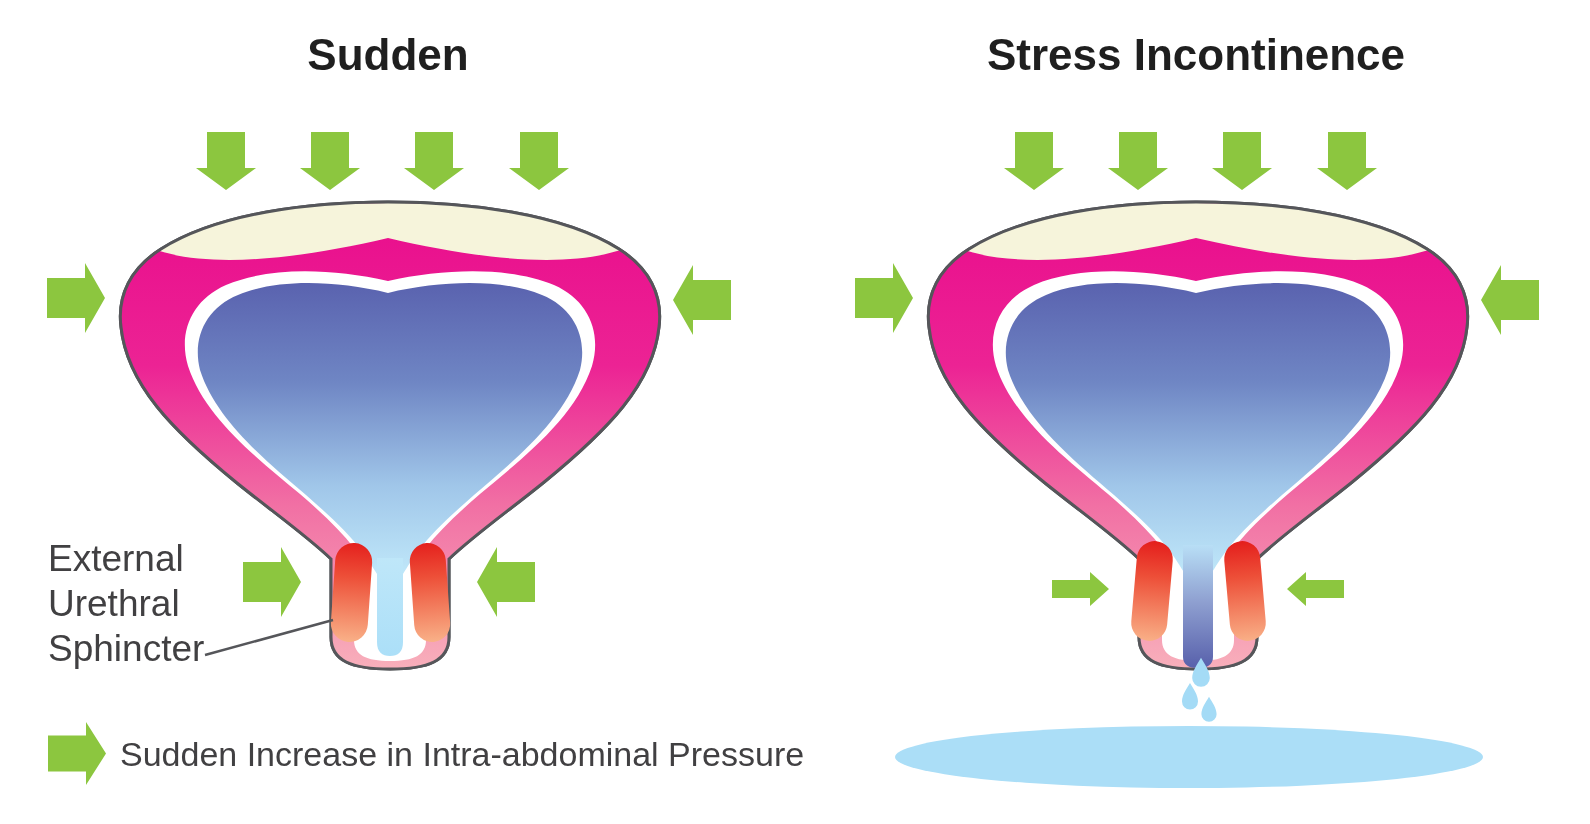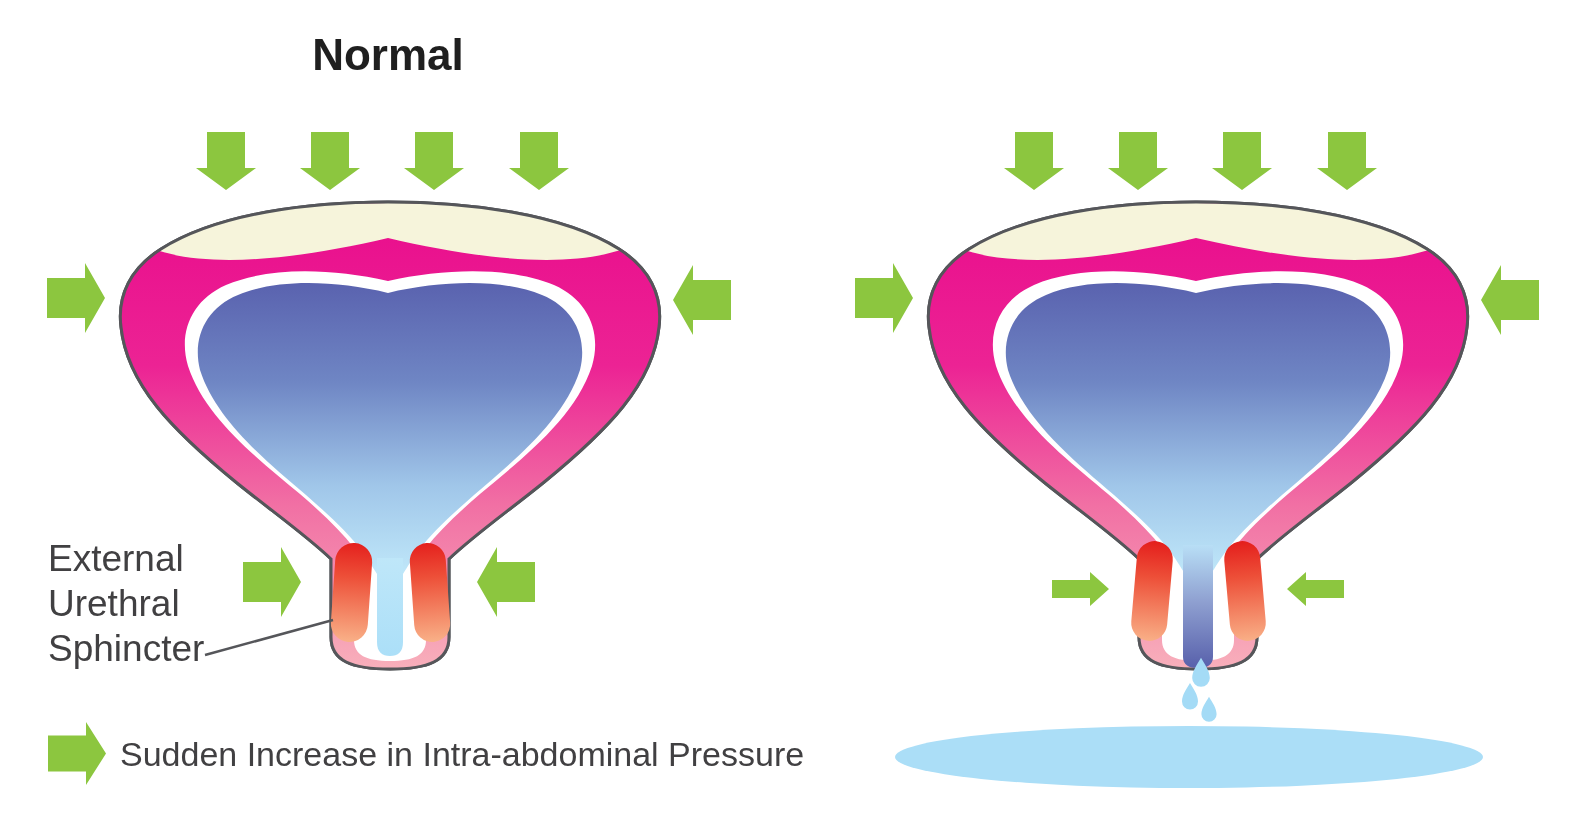--- a/index.html
+++ b/index.html
@@ -147,16 +147,17 @@
       <use href="#dropShape" transform="translate(401,709) scale(0.95)"></use>
 
       <ellipse cx="381" cy="757" rx="294" ry="31" fill="var(--puddle-blue,#ABDEF7)"></ellipse>
     </g>
 
     <g>
       <use href="#arrowRight" transform="translate(48,722) scale(1,0.9)"></use>
     </g>
   </svg>
 
-  <div class="panel-title" id="title-left">Normal</div>
+  <div class="panel-title" id="title-left">Sudden</div>
+  <div class="panel-title" id="title-right">Stress Incontinence</div>
   <div class="annotation" id="legend-label">Sudden Increase in Intra-abdominal Pressure</div>
   <div class="annotation" id="sphincter-label">External Urethral Sphincter</div>
 </div>
 
 </body></html>

